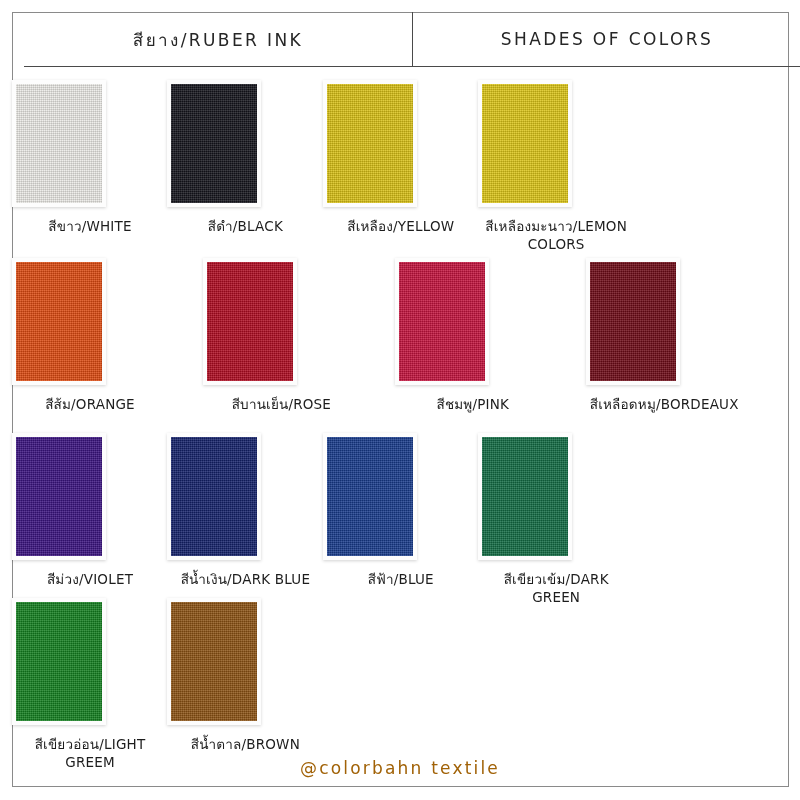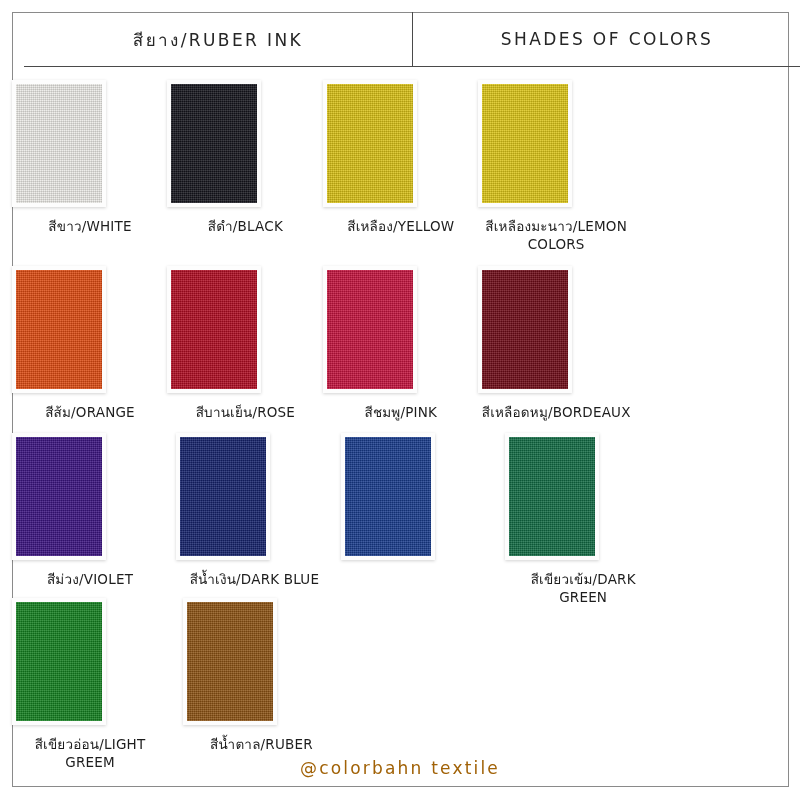--- a/index.html
+++ b/index.html
@@ -70,23 +70,23 @@
     width: 777px;
     height: 700px;
   }
   .row {
     position: absolute;
     left: 0;
     width: 777px;
     display: flex;
   }
   .row.r1 { top: 12px; }
-  .row.r2 { top: 198px; }
-  .row.r3 { top: 365px; gap: 9px; }
-  .row.r4 { top: 530px; gap: 16px; }
+  .row.r2 { top: 190px; gap: 36px; }
+  .row.r3 { top: 365px; }
+  .row.r4 { top: 530px; }
 
   .cell {
     width: 155.4px;
     display: flex;
     flex-direction: column;
     align-items: flex-start;
   }
 
   
   .swatch-card {
@@ -219,41 +219,42 @@
       <div class="cell">
         <div class="swatch-card">
           <div class="swatch" style="background-color: rgb(20, 33, 107);"></div>
         </div>
         <div class="caption">สีน้ำเงิน/DARK BLUE</div>
       </div>
       <div class="cell">
         <div class="swatch-card">
           <div class="swatch" style="background-color: rgb(23, 58, 140);"></div>
         </div>
+        <div class="caption">สีฟ้า/BLUE</div>
       </div>
       <div class="cell">
         <div class="swatch-card">
           <div class="swatch" style="background-color: rgb(17, 107, 67);"></div>
         </div>
         <div class="caption">สีเขียวเข้ม/DARK GREEN</div>
       </div>
     </div>
 
     <div class="row r4">
       <div class="cell">
         <div class="swatch-card">
           <div class="swatch" style="background-color: rgb(19, 128, 31);"></div>
         </div>
         <div class="caption">สีเขียวอ่อน/LIGHT GREEM</div>
       </div>
       <div class="cell">
         <div class="swatch-card">
           <div class="swatch" style="background-color: rgb(140, 82, 19);"></div>
         </div>
-        <div class="caption">สีน้ำตาล/RUBER</div>
+        <div class="caption">สีน้ำตาล/BROWN</div>
       </div>
     </div>
 
   </div>
 
   <div class="watermark">@colorbahn textile</div>
 
 </div>
 
 </body></html>

